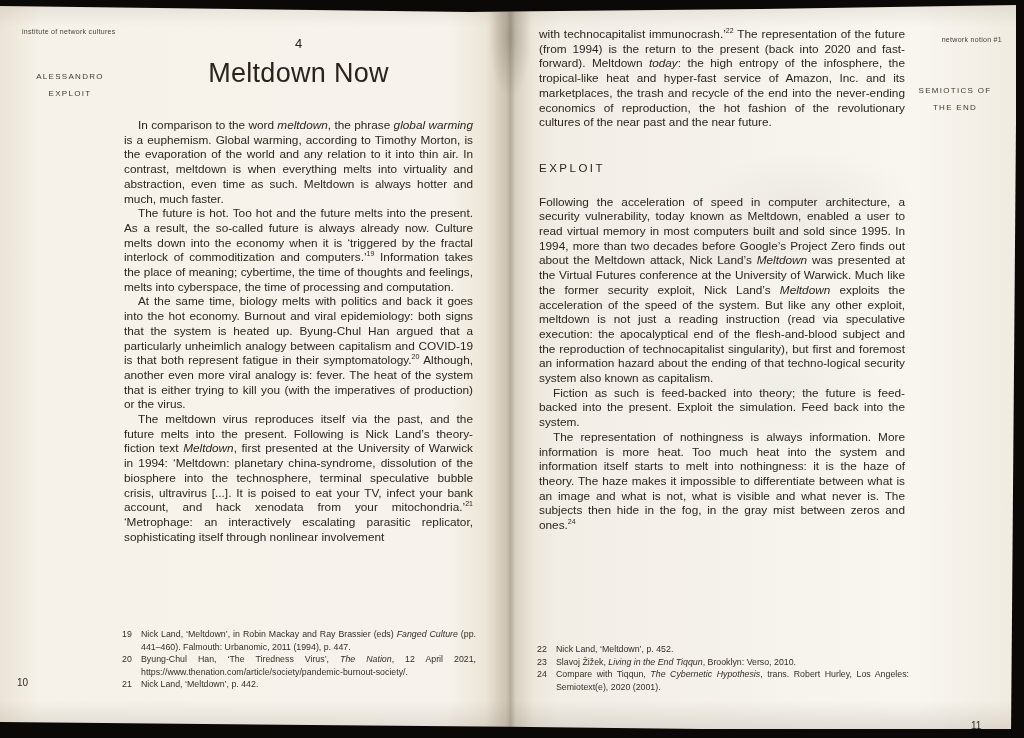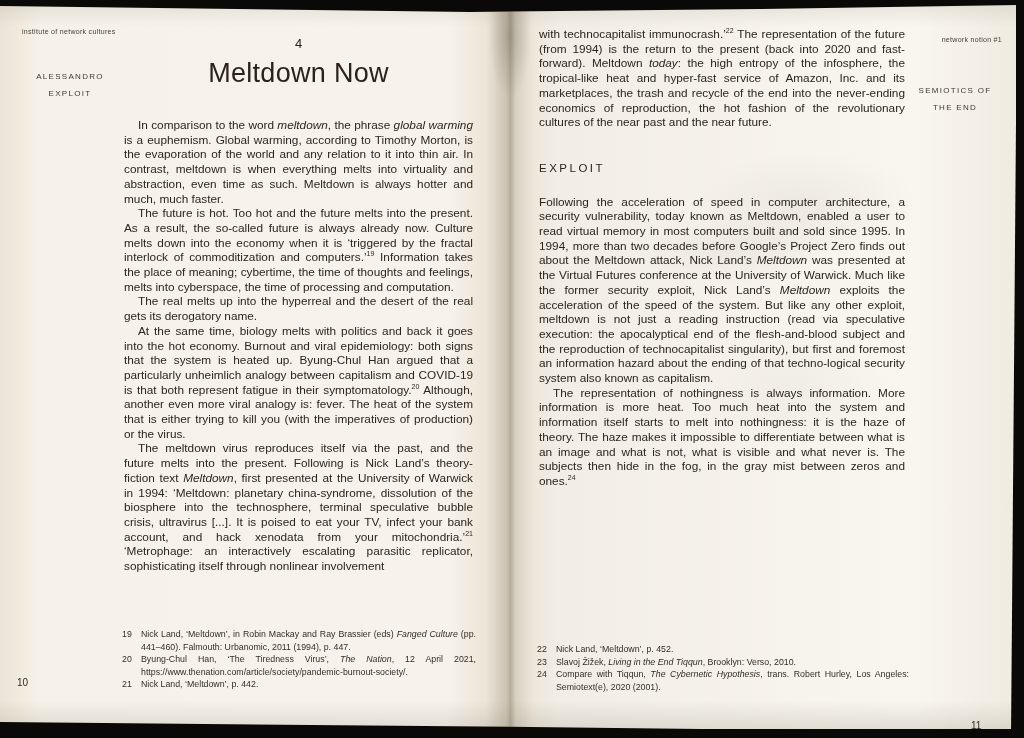--- a/index.html
+++ b/index.html
@@ -108,21 +108,20 @@
     </div>
 
     <div class="chapter-head">
       <div class="chapter-number">4</div>
       <div class="chapter-title">Meltdown Now</div>
     </div>
 
     <div class="body-block body-left">
         <p class="para indent"><span>In comparison to the word </span><i>meltdown</i><span>, the phrase </span><i>global warming</i><span> is a euphemism. Global warming, according to Timothy Morton, is the evaporation of the world and any relation to it into thin air. In contrast, meltdown is when everything melts into virtuality and abstraction, even time as such. Meltdown is always hotter and much, much faster.</span></p>
         <p class="para indent"><span>The future is hot. Too hot and the future melts into the present. As a result, the so-called future is always already now. Culture melts down into the economy when it is ‘triggered by the fractal interlock of commoditization and computers.’</span><sup>19</sup><span> Information takes the place of meaning; cybertime, the time of thoughts and feelings, melts into cyberspace, the time of processing and computation.</span></p>
-        <p class="para indent"><span>The real melts up into the hyperreal and the desert of the real gets its derogatory name.</span></p>
         <p class="para indent"><span>At the same time, biology melts with politics and back it goes into the hot economy. Burnout and viral epidemiology: both signs that the system is heated up. Byung-Chul Han argued that a particularly unheimlich analogy between capitalism and COVID-19 is that both represent fatigue in their symptomatology.</span><sup>20</sup><span> Although, another even more viral analogy is: fever. The heat of the system that is either trying to kill you (with the imperatives of production) or the virus.</span></p>
         <p class="para indent"><span>The meltdown virus reproduces itself via the past, and the future melts into the present. Following is Nick Land’s theory-fiction text </span><i>Meltdown</i><span>, first presented at the University of Warwick in 1994: ‘Meltdown: planetary china-syndrome, dissolution of the biosphere into the technosphere, terminal speculative bubble crisis, ultravirus [...]. It is poised to eat your TV, infect your bank account, and hack xenodata from your mitochondria.’</span><sup>21</sup><span> ‘Metrophage: an interactively escalating parasitic replicator, sophisticating itself through nonlinear involvement</span></p>
       </div>
 
     <div class="footnotes fn-left">
         <div class="fn-row">
           <span class="fn-num">19</span>
           <span class="fn-text"><span>Nick Land, ‘Meltdown’, in Robin Mackay and Ray Brassier (eds) </span><i>Fanged Culture</i><span> (pp. 441–460). Falmouth: Urbanomic, 2011 (1994), p. 447.</span></span>
         </div>
         <div class="fn-row">
@@ -146,20 +145,21 @@
       <div>THE END</div>
     </div>
 
     <div class="body-block body-right">
       <div>
           <p class="para"><span>with technocapitalist immunocrash.’</span><sup>22</sup><span> The representation of the future (from 1994) is the return to the present (back into 2020 and fast-forward). Meltdown </span><i>today</i><span>: the high entropy of the infosphere, the tropical-like heat and hyper-fast service of Amazon, Inc. and its marketplaces, the trash and recycle of the end into the never-ending economics of reproduction, the hot fashion of the revolutionary cultures of the near past and the near future.</span></p>
         </div>
       <div class="section-heading">EXPLOIT</div>
       <div>
           <p class="para"><span>Following the acceleration of speed in computer architecture, a security vulnerability, today known as Meltdown, enabled a user to read virtual memory in most computers built and sold since 1995. In 1994, more than two decades before Google’s Project Zero finds out about the Meltdown attack, Nick Land’s </span><i>Meltdown</i><span> was presented at the Virtual Futures conference at the University of Warwick. Much like the former security exploit, Nick Land’s </span><i>Meltdown</i><span> exploits the acceleration of the speed of the system. But like any other exploit, meltdown is not just a reading instruction (read via speculative execution: the apocalyptical end of the flesh-and-blood subject and the reproduction of technocapitalist singularity), but first and foremost an information hazard about the ending of that techno-logical security system also known as capitalism.</span></p>
+          <p class="para indent"><span>Fiction as such is feed-backed into theory; the future is feed-backed into the present. Exploit the simulation. Feed back into the system.</span></p>
           <p class="para indent"><span>The representation of nothingness is always information. More information is more heat. Too much heat into the system and information itself starts to melt into nothingness: it is the haze of theory. The haze makes it impossible to differentiate between what is an image and what is not, what is visible and what never is. The subjects then hide in the fog, in the gray mist between zeros and ones.</span><sup>24</sup></p>
         </div>
     </div>
 
     <div class="footnotes fn-right">
         <div class="fn-row">
           <span class="fn-num">22</span>
           <span class="fn-text"><span>Nick Land, ‘Meltdown’, p. 452.</span></span>
         </div>
         <div class="fn-row">

